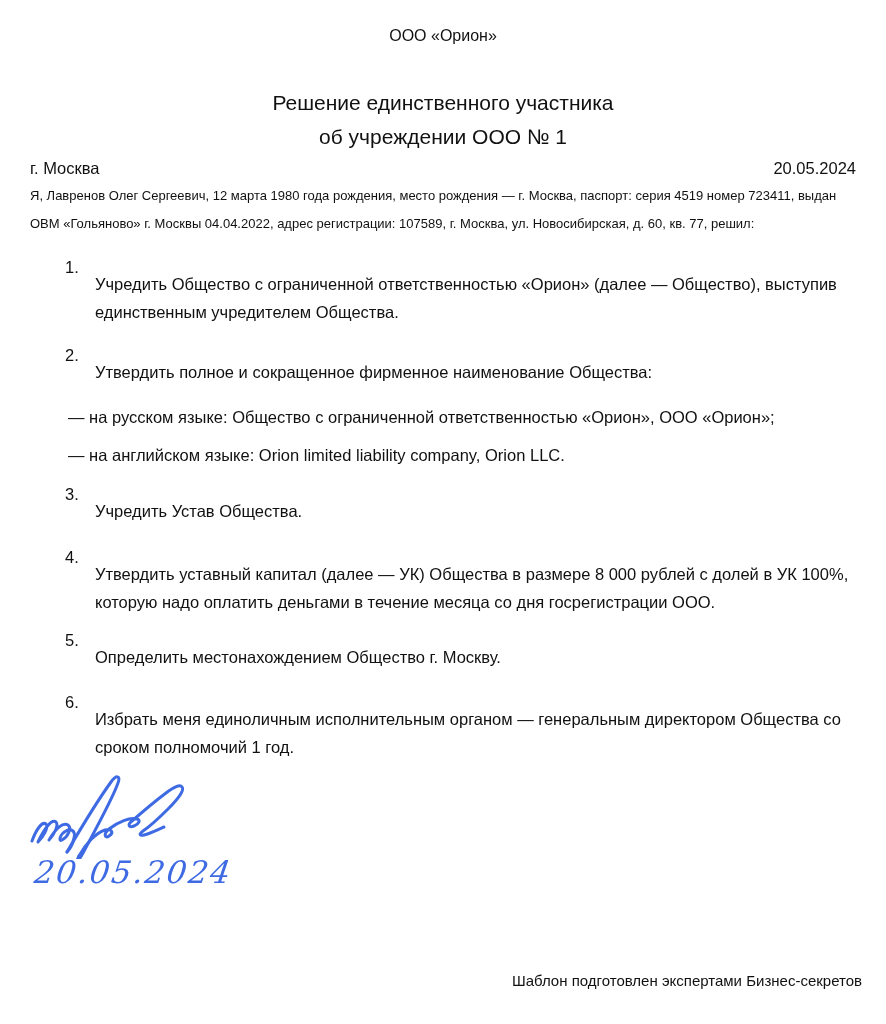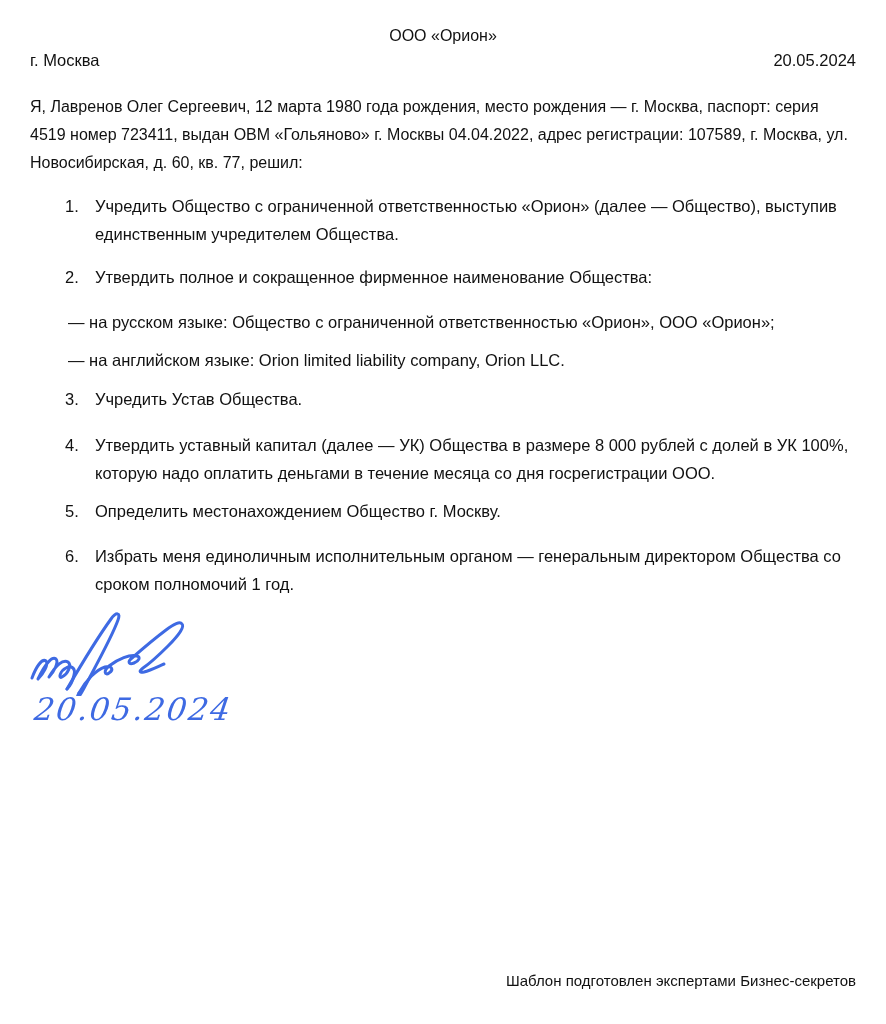--- a/index.html
+++ b/index.html
@@ -25,62 +25,65 @@
     font-weight: 400;
     margin-top: 40px;
   }
   .meta-row {
     display: flex;
     justify-content: space-between;
     font-size: 16.5px;
     line-height: 28px;
   }
   .intro {
-    font-size: 16px;
+    font-size: 13px;
     line-height: 28px;
-    margin-top: 19px;
   }
   .list-item {
     display: flex;
     margin-left: 35px;
     font-size: 16.5px;
     line-height: 28px;
   }
   .list-num { width: 30px; flex-shrink: 0; }
-  .list-text { flex: 1; }
+  .list-text { flex: 1; margin-top: 17px; }
   .sub-item {
     margin-left: 38px;
     font-size: 16.5px;
     line-height: 28px;
   }
   .signature-block { margin-top: 8px; margin-left: -2px; }
   .sig-svg { display: block; }
   .sig-date-svg { display: block; margin-top: -10px; }
   .sig-date-text {
     font-family: "DejaVu Serif", serif;
     font-style: italic;
     letter-spacing: 2px;
   }
   .footer-credit {
     position: absolute;
-    right: 30px;
+    right: 24px;
     top: 971px;
     font-size: 15px;
     line-height: 19px;
     color: #111111;
   }
 </style>
 </head>
 <body>
 
 <div class="page">
   <div class="content">
 
     <div class="company">ООО «Орион»</div>
 
+    <div class="doc-title">
+      <div>Решение единственного участника</div>
+      <div>об учреждении ООО № 1</div>
+    </div>
 
     <div class="meta-row">
       <span>г. Москва</span>
       <span>20.05.2024</span>
     </div>
 
     <div class="intro">Я, Лавренов Олег Сергеевич, 12 марта 1980 года рождения, место рождения — г. Москва, паспорт: серия 4519 номер 723411, выдан ОВМ «Гольяново» г. Москвы 04.04.2022, адрес регистрации: 107589, г. Москва, ул. Новосибирская, д. 60, кв. 77, решил:</div>
 
     <div class="list-item" style="margin-top:15px;">
       <span class="list-num">1.</span>

